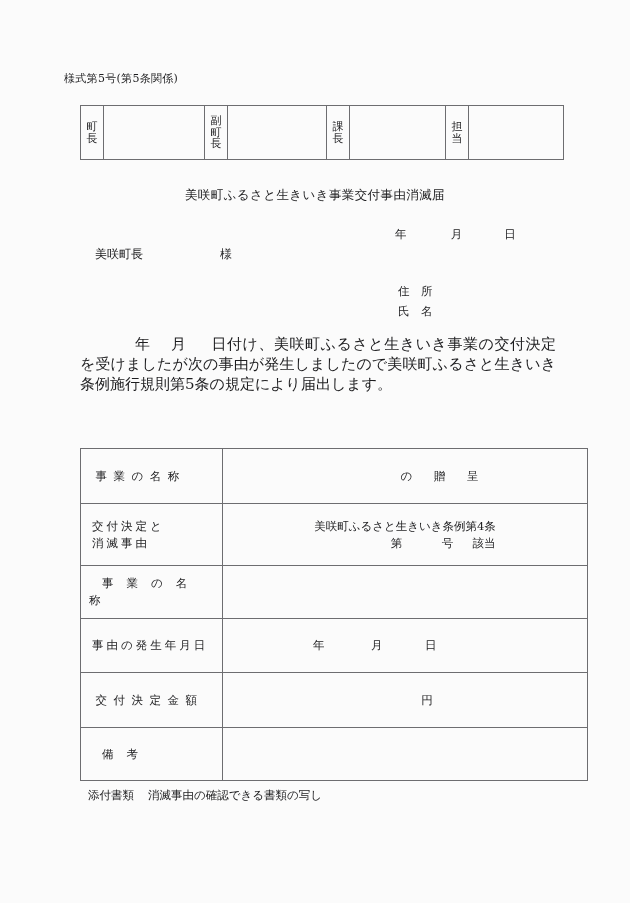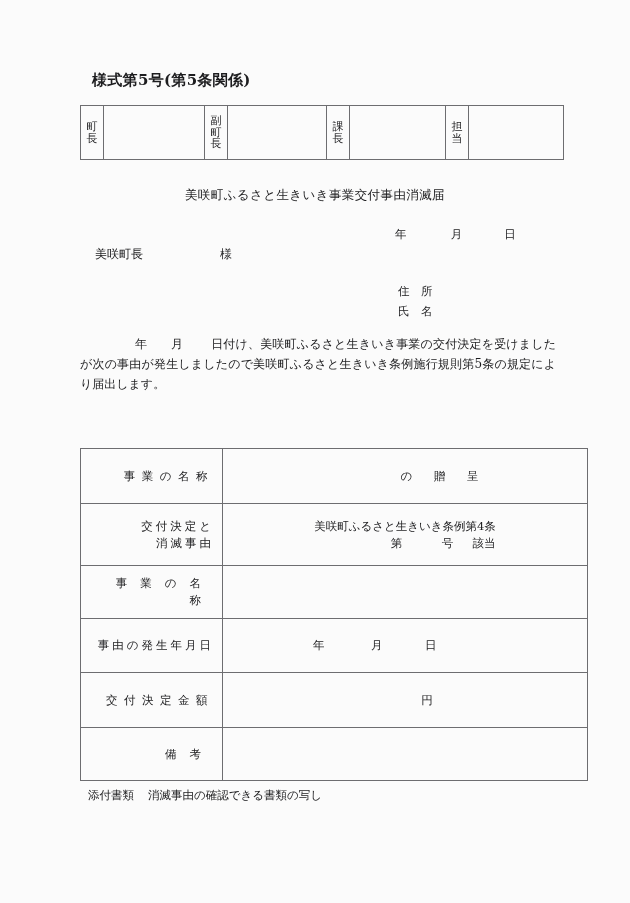--- a/index.html
+++ b/index.html
@@ -17,26 +17,25 @@
     -webkit-font-smoothing: antialiased;
   }
   .page {
     position: absolute;
     inset: 0;
   }
 
   
   .form-number {
     position: absolute;
-    left: 92px;
+    left: 64px;
     top: 71px;
-    font-size: 15px;
+    font-size: 11px;
     letter-spacing: 0.3px;
     white-space: nowrap;
-    font-weight: bold;
   }
 
   
   .stamp-table {
     position: absolute;
     left: 80px;
     top: 105px;
     width: 473px;
     height: 55px;
     border-collapse: collapse;
@@ -115,21 +114,21 @@
   .applicant .row {
     white-space: nowrap;
   }
 
   
   .body-text {
     position: absolute;
     left: 80px;
     top: 334px;
     width: 476px;
-    font-size: 12px;
+    font-size: 15px;
     line-height: 20px;
     text-align: justify;
   }
   .body-text .lead-space {
     display: inline-block;
     width: 55px;
   }
   .body-text .gap-y { display: inline-block; width: 36px; }
   .body-text .gap-m { display: inline-block; width: 40px; }
 
@@ -143,21 +142,21 @@
     table-layout: fixed;
   }
   .form-table td {
     border: 1px solid #6d6d70;
     padding: 0 8px;
     vertical-align: middle;
     font-size: 11.5px;
   }
   .form-table td.label {
     width: 125px;
-    text-align: right;
+    text-align: left;
     line-height: 17px;
   }
   .form-table td.value {
     width: 348px;
   }
   .lab-spread {
     display: block;
     letter-spacing: 6.5px;
     text-indent: 6.5px;
   }

